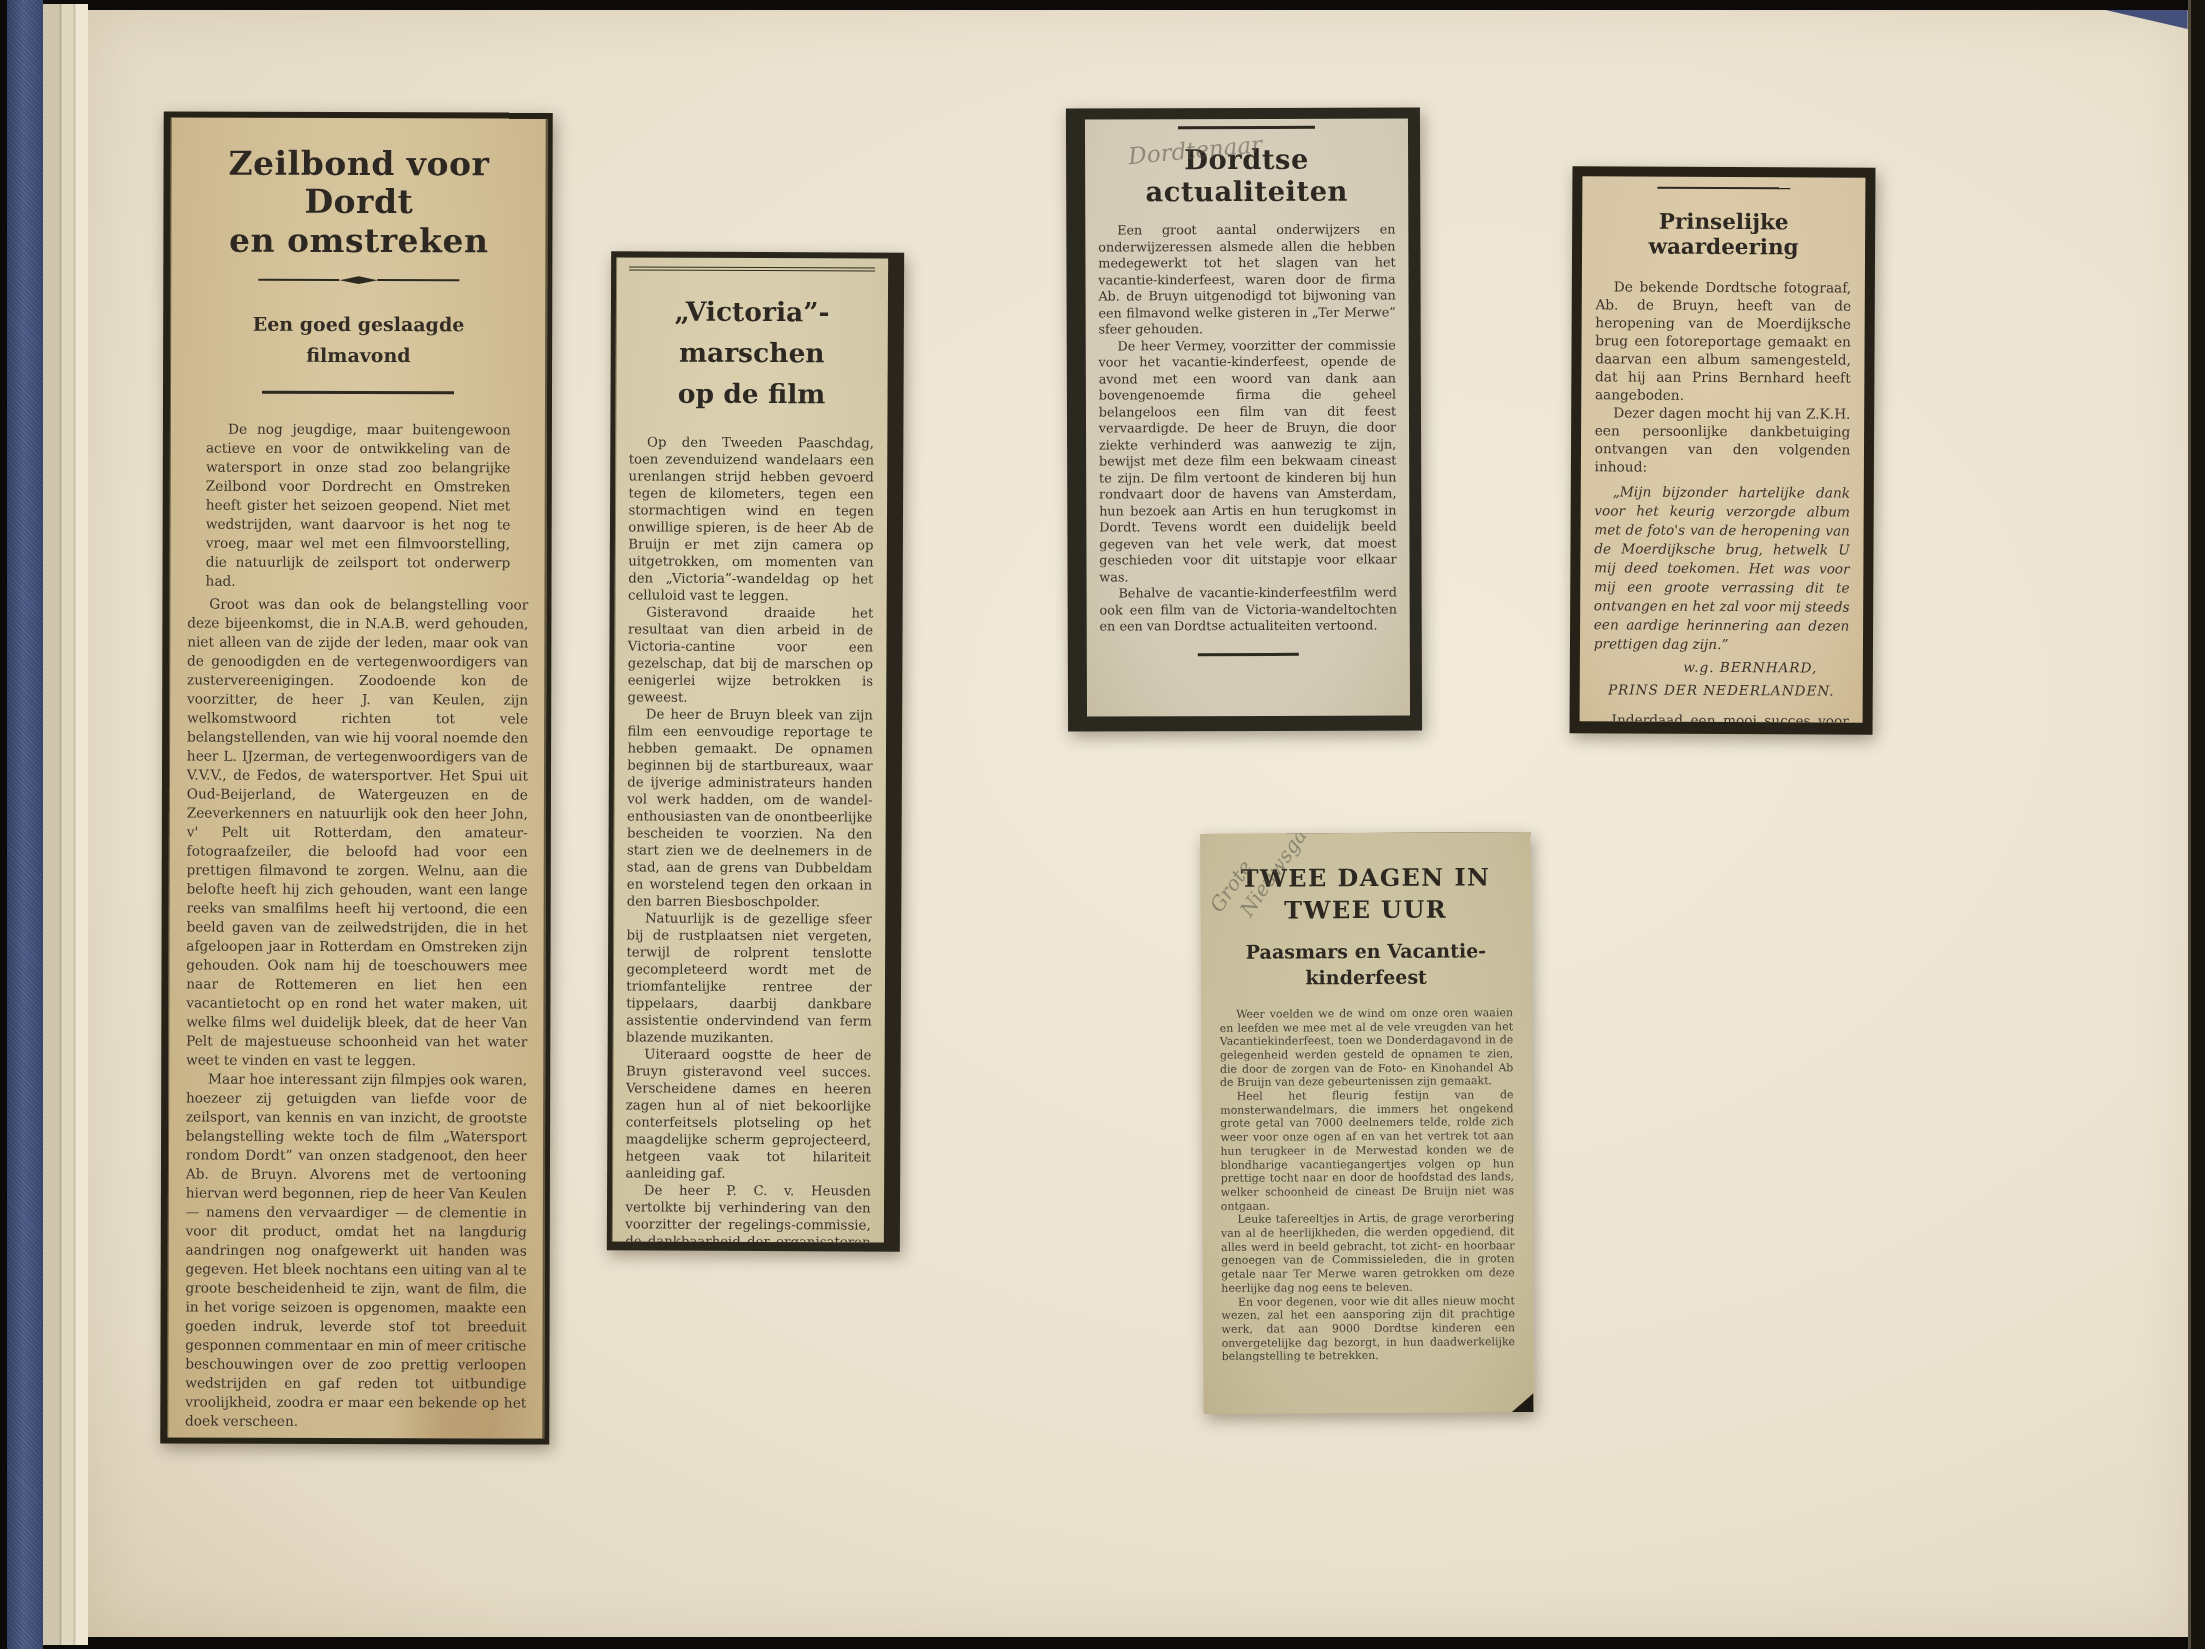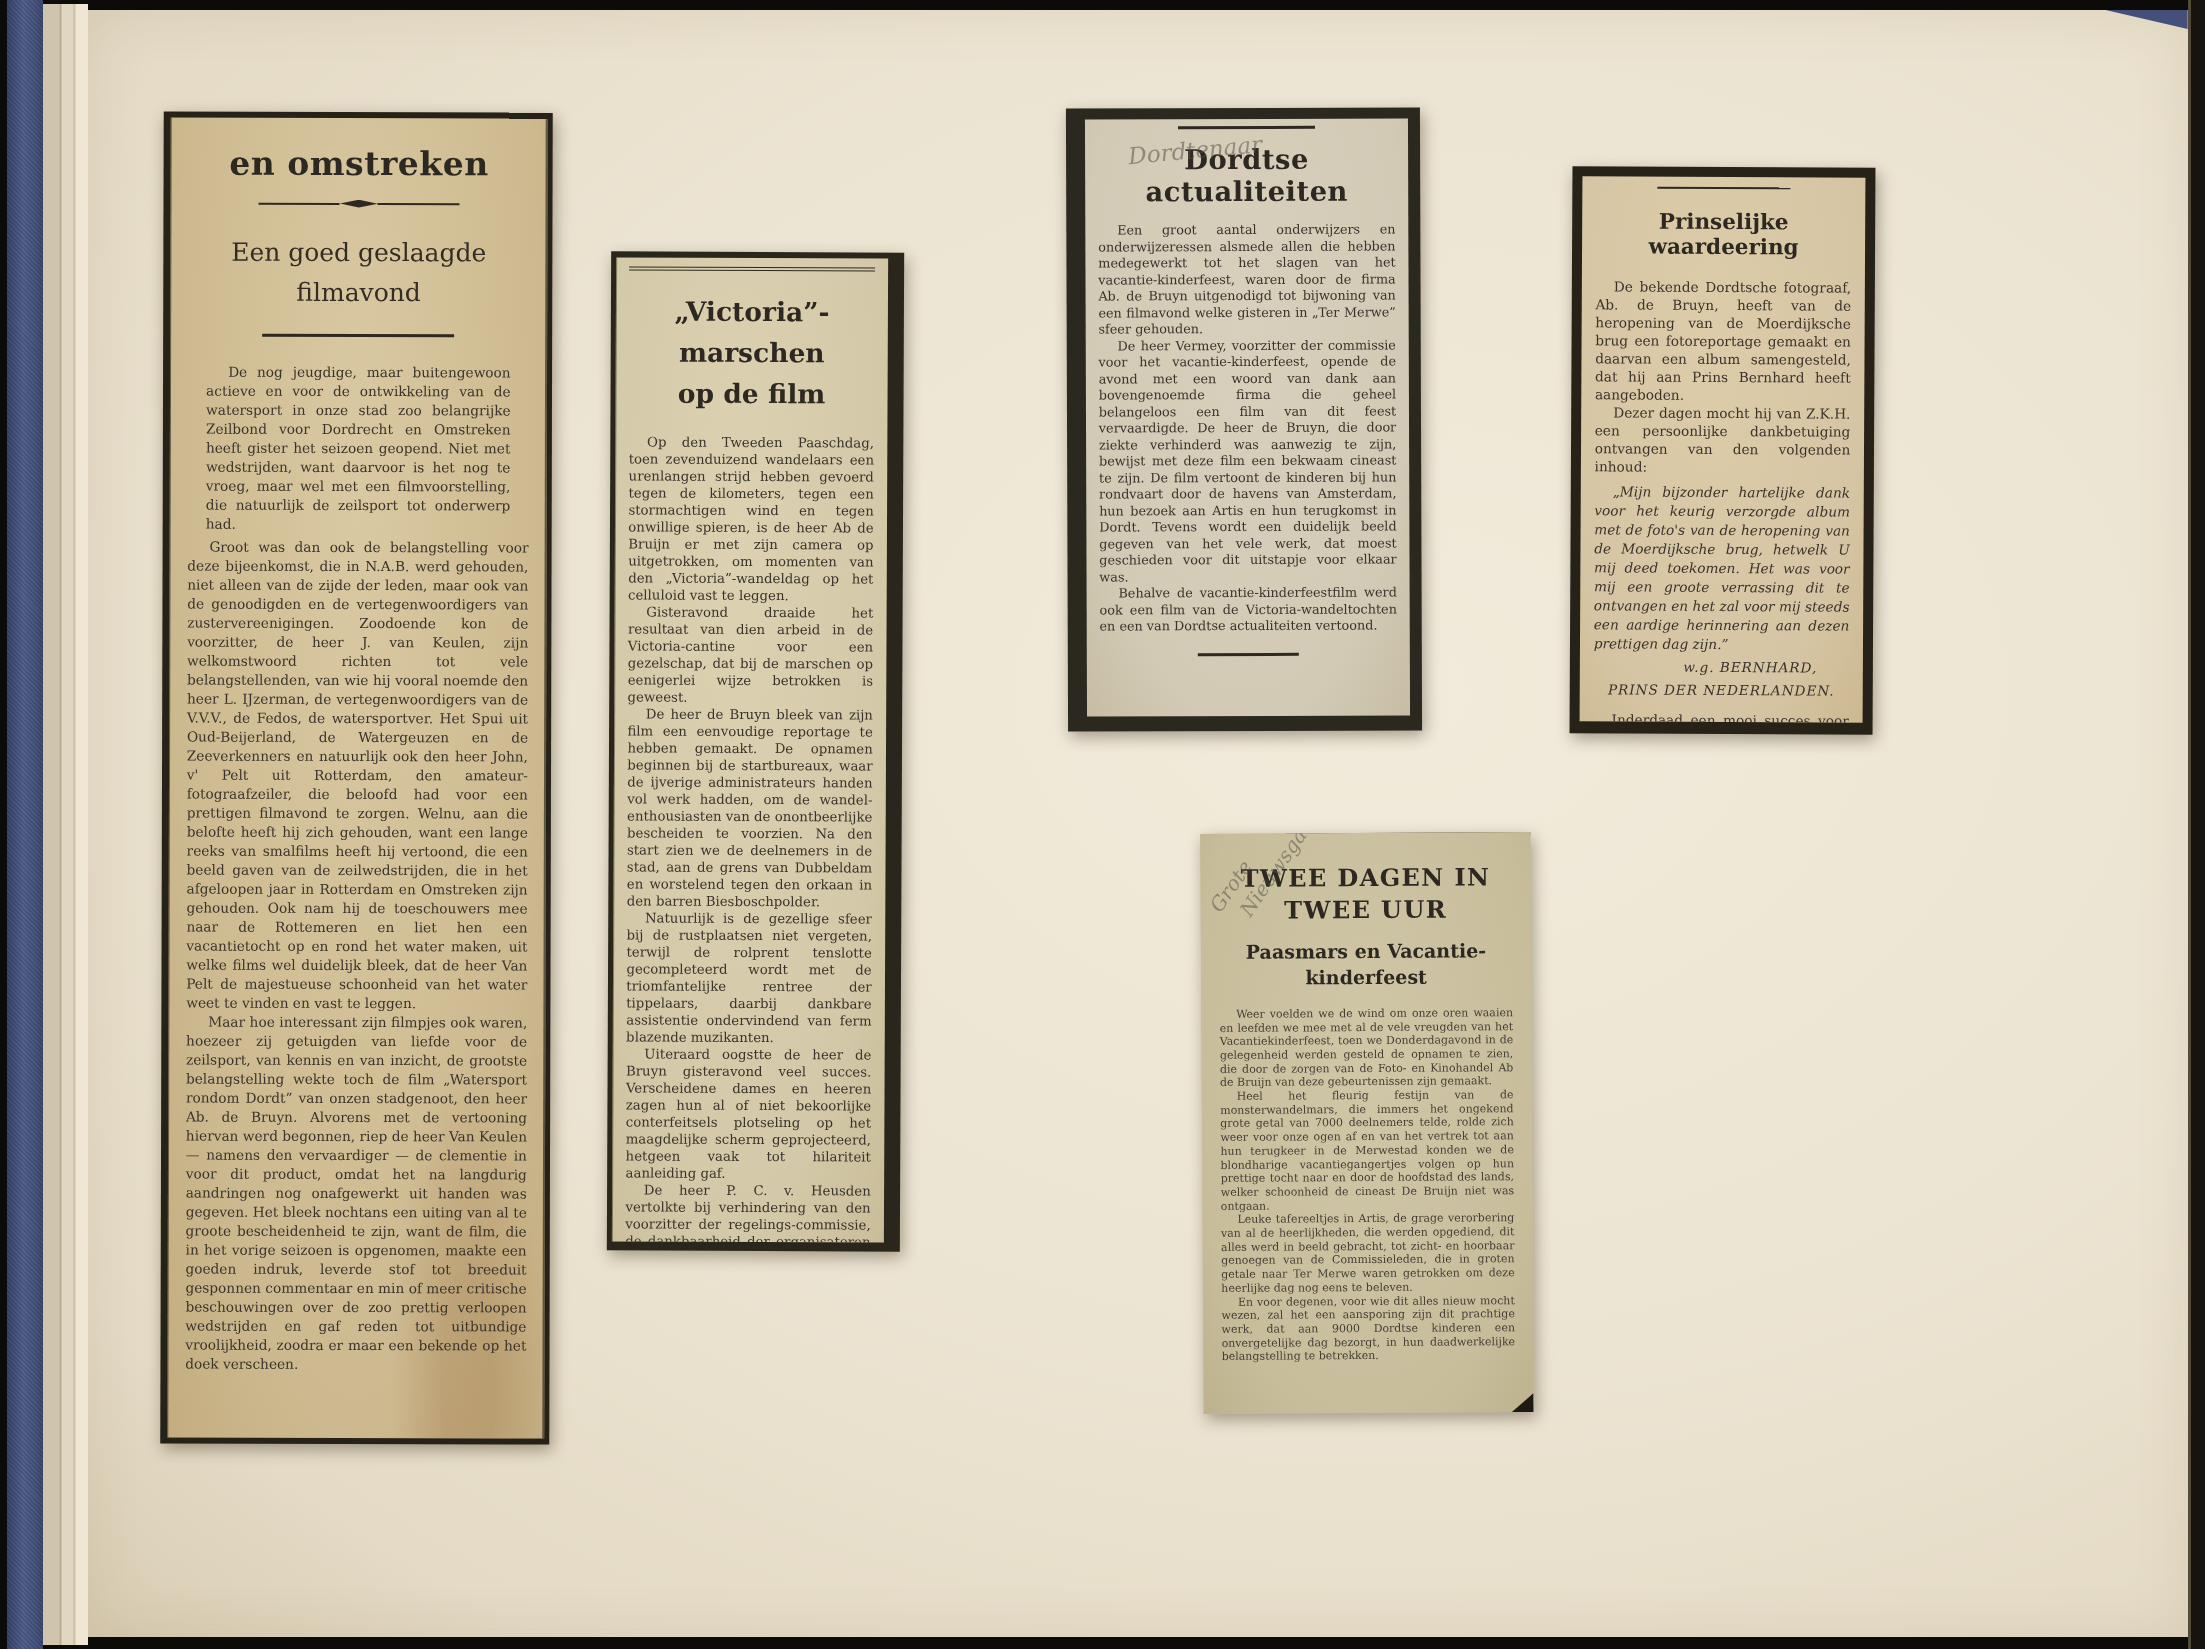--- a/index.html
+++ b/index.html
@@ -50,21 +50,21 @@
   .clip1 .paper{
     background:
       radial-gradient(ellipse at 80% 96%, rgba(133,82,35,.22) 0 6%, transparent 18%),
       radial-gradient(ellipse at 50% 28%, #d9c9a2, #cdb98f 70%, #c3ad80);
     border-left:1.8px solid rgba(52,45,30,.65);
     border-right:2.7px double rgba(52,45,30,.7);
     padding:15.5px 16.5px 13.7px;
   }
   .clip1 h2{font-size:33px;line-height:1.16;letter-spacing:0.5px;margin-top:12px}
   .clip1 .dia-top{width:201px;margin:16.5px auto 25px}
-  .clip1 h3{font-size:25px;font-weight:normal;line-height:1.62;color:#332d25}
+  .clip1 h3{font-size:19px;font-weight:bold;line-height:1.62;color:#332d25}
   .clip1 .rule-sub{width:192px;height:3.2px;margin:20px auto 26.5px}
   .clip1 p{font-size:13.7px;line-height:19px;text-indent:22px}
   .clip1 p.lead{padding:0 18.3px;margin-bottom:4px}
   
   .clip2{left:609px;top:252px;width:293px;height:999px;background:#2a261b;padding:6.4px 16.5px 9.1px 4.6px;transform:rotate(.25deg)}
   .clip2 .paper{
     background:radial-gradient(ellipse at 45% 30%, #dcd2b2, #d3c8a7 70%, #c9bd99);
     border-left:1.4px solid rgba(62,54,36,.5);
     padding:9.1px 12.8px;
   }
@@ -125,20 +125,21 @@
 
 <div class="cover-strip"></div>
 <div class="page-edges"></div>
 <div class="sheet"></div>
 <div class="corner-wedge"></div>
 <div class="right-edge"></div>
 
 <article class="clip clip1">
   <div class="paper">
     <h2>
+      <span class="tl">Zeilbond voor Dordt</span>
       <span class="tl">en omstreken</span>
     </h2>
     <div class="dia dia-top">
         <i></i>
       </div>
     <h3>
       <span class="tl">Een goed geslaagde</span>
       <span class="tl">filmavond</span>
     </h3>
     <div class="rule rule-sub"></div>

